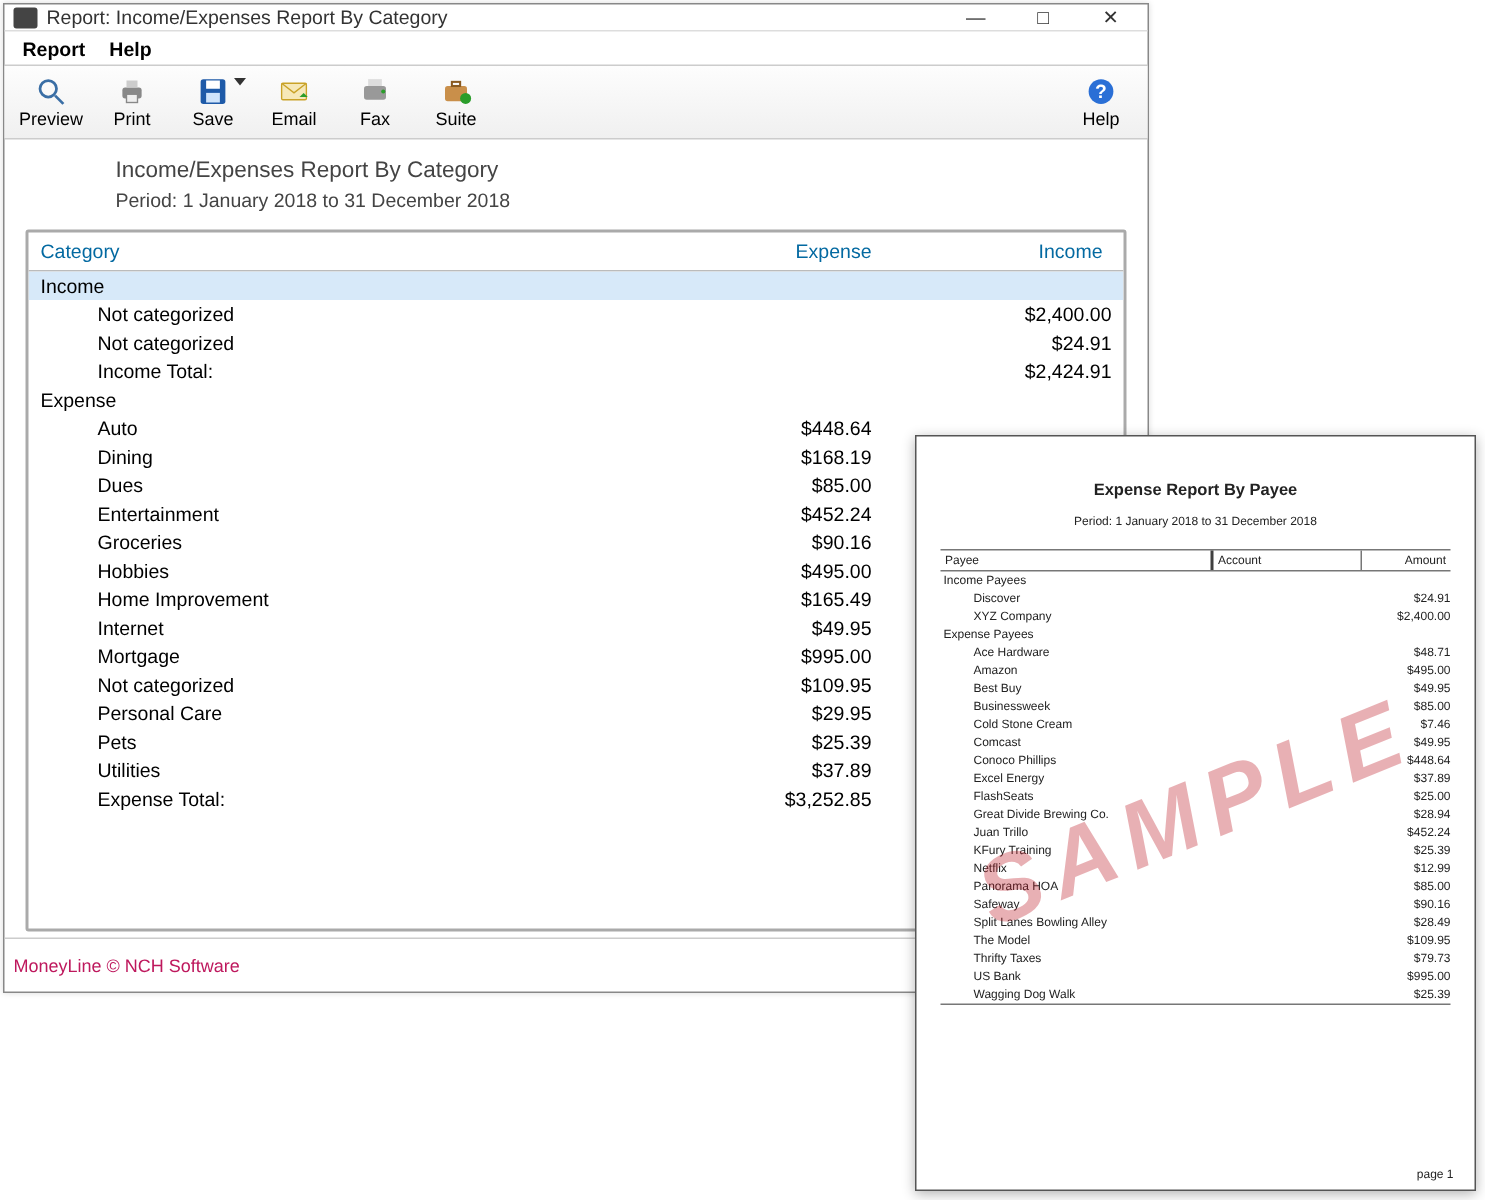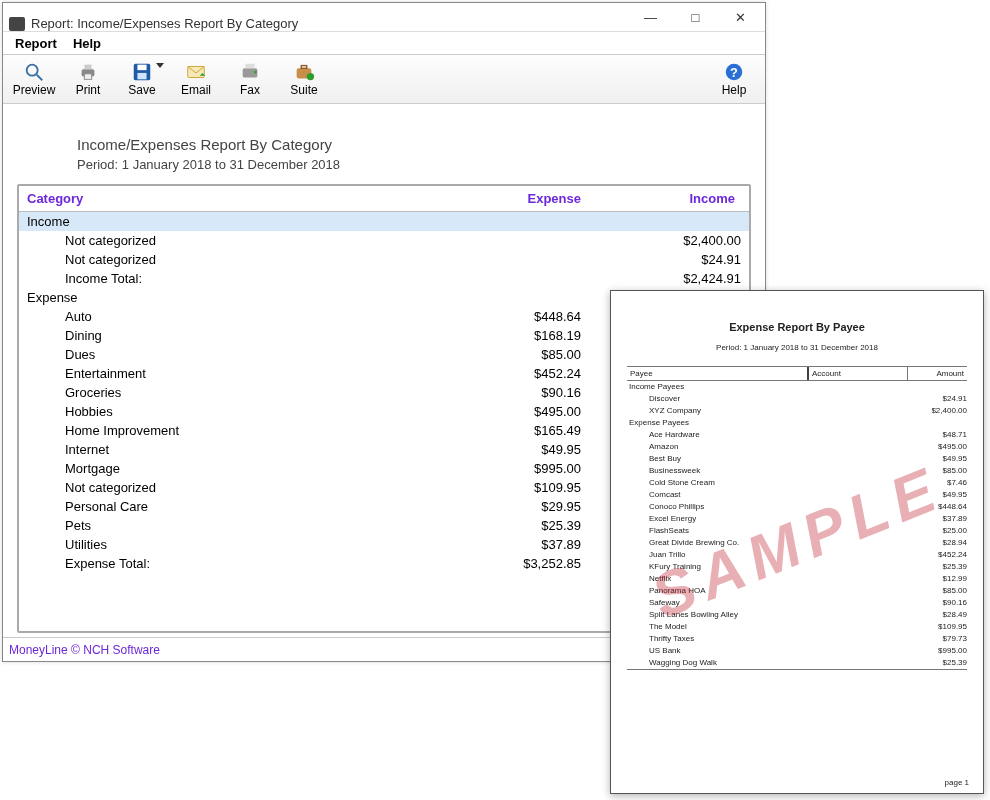--- a/index.html
+++ b/index.html
@@ -17,23 +17,23 @@
     top: 2px; left: 2px;
     width: 764px;
     height: 660px;
     border: 1px solid #888;
     background: #fff;
     display: flex;
     flex-direction: column;
     box-shadow: 0 0 4px rgba(0,0,0,.15);
   }
   .titlebar {
-    height: 29px;
+    height: 18px;
     display: flex;
-    align-items: flex-end;
+    align-items: center;
     padding: 0 2px 0 6px;
     font-size: 13px;
     color: #333;
     border-bottom: 1px solid #ddd;
   }
   .titlebar .app-icon {
     width: 16px; height: 14px;
     background: #444; border-radius: 2px;
     margin-right: 6px;
     position: relative;
@@ -73,48 +73,48 @@
   .toolbtn .ticon svg { width:24px; height:22px; }
   .toolbtn.save { position:relative; }
   .toolbtn.save .dd-caret { position:absolute; top:6px; right:4px; width:0;height:0;border-left:4px solid transparent;border-right:4px solid transparent;border-top:5px solid #333;}
   .toolbar .spacer { flex:1; }
   .report-area {
     flex:1;
     padding: 10px 14px 4px 14px;
     overflow:hidden;
     display:flex; flex-direction:column;
   }
-  .report-title { font-size: 15px; color:#444; padding: 2px 0 2px 60px; margin-top: 20px; }
+  .report-title { font-size: 15px; color:#444; padding: 2px 0 2px 60px; }
   .report-period { font-size: 13px; color:#444; padding: 2px 0 12px 60px; }
   .grid-wrap {
     flex:1;
     border: 2px solid #aaa;
     border-radius:2px;
     overflow:hidden;
     display:flex; flex-direction:column;
   }
   .grid-head, .grid-row {
     display:flex;
     font-size: 13px;
   }
   .grid-head { border-bottom: 1px solid #bbb; }
-  .grid-head .col { padding: 5px 8px; color:#6d28d9;font-weight:bold; }
+  .grid-head .col { padding: 5px 8px; color:#0369a1; }
   .col.cat { flex: 1; }
   .col.exp { width: 140px; text-align:right; }
   .col.inc { width: 160px; text-align:right; padding-right:14px; }
   .grid-body { flex:1; overflow:hidden; }
   .grid-row .col { padding: 2px 8px; }
   .grid-row.section { background:#d7e9f9; }
   .grid-row.section .col.cat { padding-left:8px; font-weight:400; }
   .grid-row.sub .col.cat { padding-left: 46px; }
   .grid-row.sect2 .col.cat { padding-left:8px; }
   .statusbar {
-    height: 24px;
+    height: 36px;
     border-top:1px solid #ccc;
-    font-size:12px; color:#6d28d9;
+    font-size:12px; color:#be185d;
     display:flex; align-items:center;
     padding: 0 6px;
   }
 
   
   .sample-doc {
     position:absolute;
     top: 290px; left: 610px;
     width: 374px; height: 504px;
     border: 1px solid #555;

